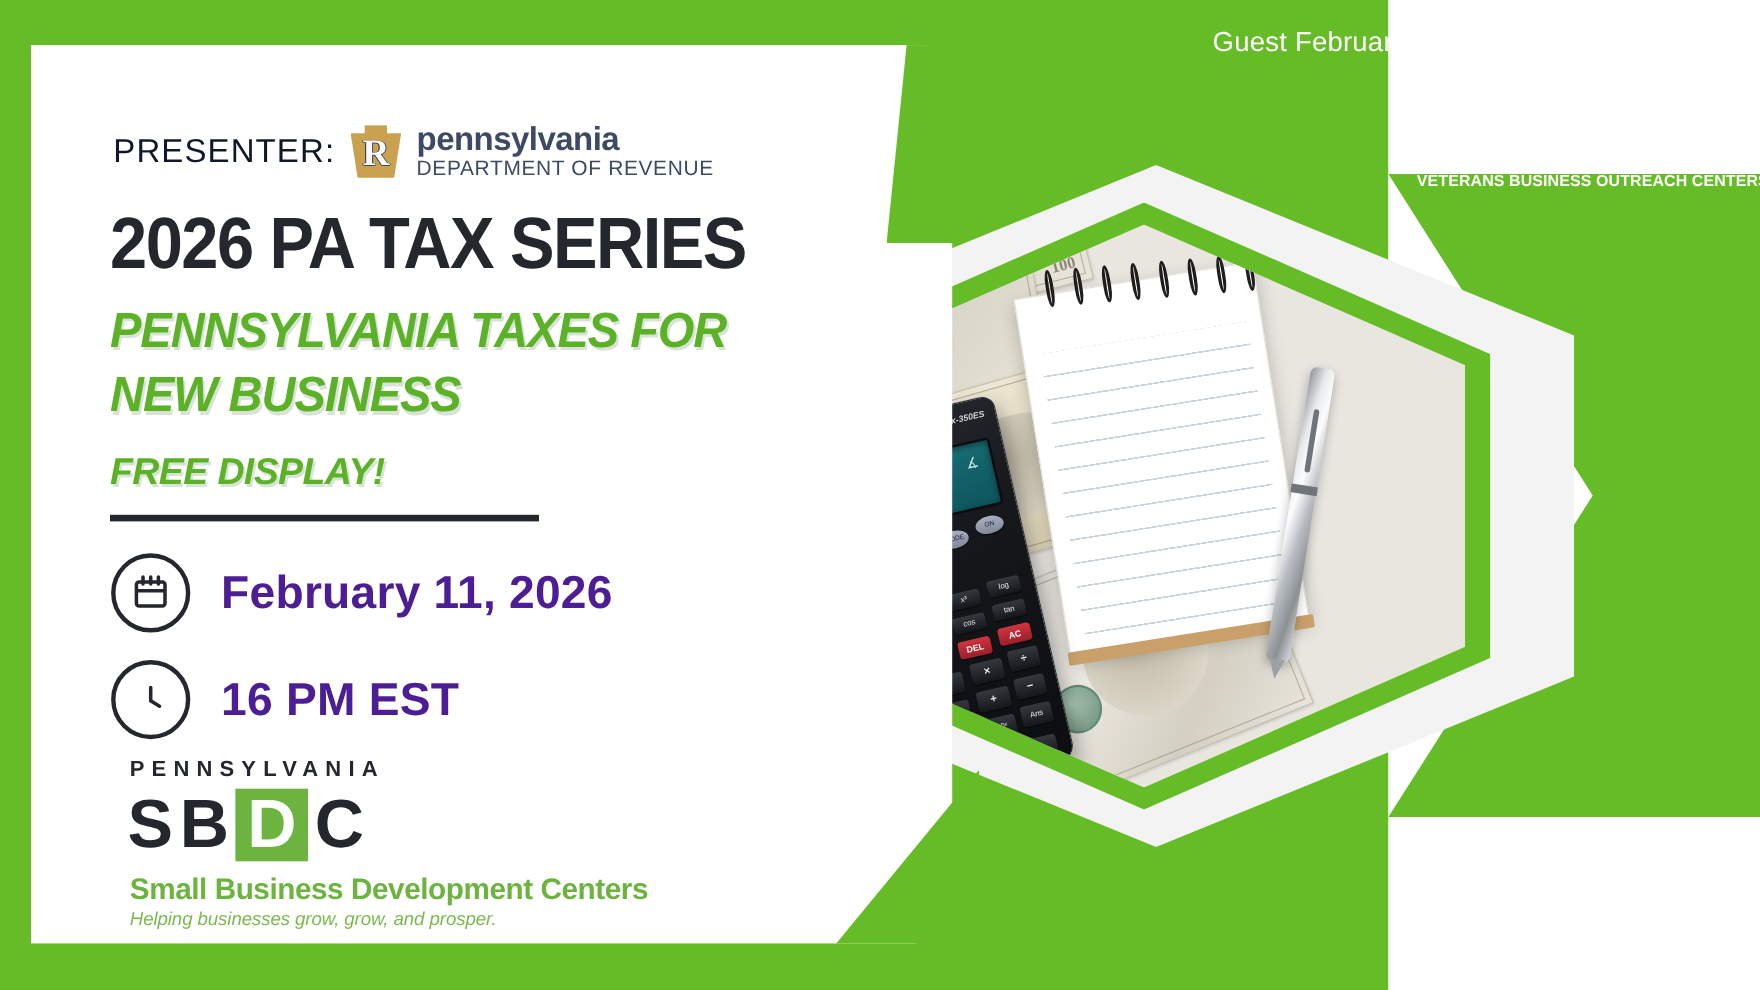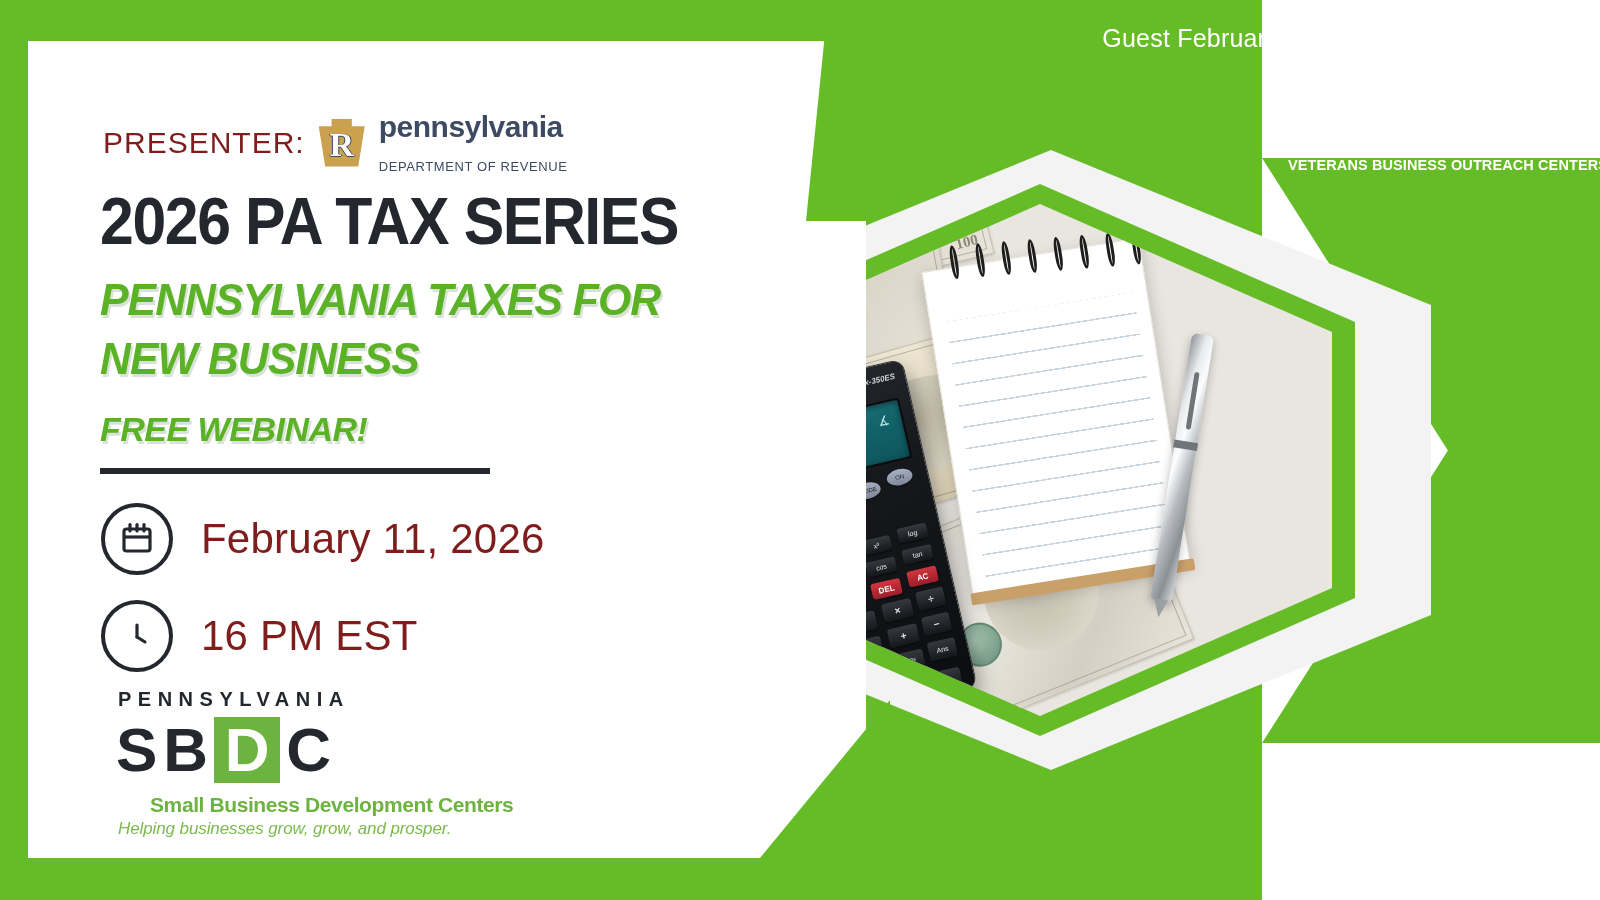--- a/index.html
+++ b/index.html
@@ -189,41 +189,41 @@
     background: #66bc26;
     clip-path: polygon(100% 0, 100% 100%, 0 100%);
   }
 
   
   .presenter-row {
     position: absolute; left: 103px; top: 112px;
     display: flex; align-items: center; gap: 14px;
   }
   .presenter-label {
-    font-size: 30px; color: #7f1d1d; letter-spacing: 1px; font-weight: 400;
+    font-size: 30px; color: #0f172a; letter-spacing: 1px; font-weight: 400;
   }
   .keystone {
     position: relative; width: 46px; height: 48px; flex: none;
   }
   .keystone .shape {
     position: absolute; inset: 0; background: #c9a14f;
     clip-path: polygon(28% 0, 72% 0, 72% 16%, 100% 16%, 86% 100%, 14% 100%, 0 16%, 28% 16%);
   }
   .keystone .rr {
     position: absolute; inset: 0; display: flex; align-items: center; justify-content: center;
     color: #fbfbfb; font-family: "Liberation Serif", serif; font-weight: bold;
     font-size: 34px; padding-top: 4px;
     text-shadow: 1px 0 0 #3a4a63, -1px 0 0 #3a4a63, 0 1px 0 #3a4a63;
   }
   .pa-wordmark { line-height: 1; }
   .pa-wordmark .pa-name {
     font-size: 30px; font-weight: bold; color: #3c4b63; letter-spacing: -.5px;
   }
   .pa-wordmark .pa-sub {
-    font-size: 13px; color: #3c4b63; letter-spacing: .6px; margin-top: 18px;
+    font-size: 19px; color: #3c4b63; letter-spacing: .6px; margin-top: 2px;
   }
 
   .headline {
     position: absolute; left: 100px; top: 183px;
     font-size: 66px; font-weight: bold; color: #24272e;
     letter-spacing: -1.5px; transform: scaleX(.92); transform-origin: left center;
     white-space: nowrap;
   }
   .subhead {
     position: absolute; left: 100px; top: 270px;
@@ -240,21 +240,21 @@
     text-shadow: 2px 3px 0 rgba(120,150,110,.28);
   }
   .rule {
     position: absolute; left: 100px; top: 468px; width: 390px; height: 6px;
     background: #24272e;
   }
 
   .info-row { position: absolute; display: flex; align-items: center; gap: 28px; }
   .info-row.date { left: 101px; top: 503px; }
   .info-row.time { left: 101px; top: 600px; }
-  .info-text { font-size: 42px; color: #7f1d1d; letter-spacing: .2px; }
+  .info-text { font-size: 42px; color: #4c1d95; letter-spacing: .2px; font-weight: bold; }
 
   .icon-circle {
     width: 72px; height: 72px; border-radius: 50%;
     border: 4px solid #24272e; flex: none;
     display: flex; align-items: center; justify-content: center;
   }
 
   
   .sbdc { position: absolute; left: 118px; top: 688px; }
   .sbdc .pennsylvania {
@@ -266,23 +266,22 @@
   .sbdc .ltr {
     font-size: 62px; font-weight: bold; color: #24272e; line-height: 1;
     letter-spacing: 0;
   }
   .sbdc .dbox {
     width: 66px; height: 66px; background: #6cb33f;
     display: flex; align-items: center; justify-content: center;
     color: #ffffff; font-size: 62px; font-weight: bold; line-height: 1;
   }
   .sbdc .sbdc-name {
-    margin-top: 10px; font-size: 21px; font-weight: bold; color: #6cb33f;
+    margin-top: 10px; font-size: 27px; font-weight: bold; color: #6cb33f;
     letter-spacing: -.4px;
-    margin-left: 32px;
   }
   .sbdc .sbdc-tag {
     margin-top: 2px; font-size: 17px; font-style: italic; color: #7cb94f;
     letter-spacing: -.1px;
   }
 
   
   .guest-speaker {
     position: absolute; right: 314px; top: 24px;
     color: #ffffff; font-size: 25px; letter-spacing: .2px;
@@ -441,21 +440,21 @@
     </div>
     <div class="pa-wordmark">
       <div class="pa-name">pennsylvania</div>
       <div class="pa-sub">DEPARTMENT OF REVENUE</div>
     </div>
   </div>
 
   <div class="headline">2026 PA TAX SERIES</div>
   <div class="subhead">PENNSYLVANIA TAXES FOR
 NEW BUSINESS</div>
-  <div class="freewebinar">FREE WEBINAR!</div>
+  <div class="freewebinar">FREE DISPLAY!</div>
   <div class="rule"></div>
 
   <div class="info-row date">
     <div class="icon-circle">
       <svg width="40" height="40" viewBox="0 0 40 40" aria-hidden="true">
         <rect x="7" y="10" width="26" height="22" rx="2.5" fill="none" stroke="#24272e" stroke-width="3.2"></rect>
         <line x1="7" y1="18" x2="33" y2="18" stroke="#24272e" stroke-width="3.2"></line>
         <line x1="13" y1="5.5" x2="13" y2="12" stroke="#24272e" stroke-width="3.2" stroke-linecap="round"></line>
         <line x1="20" y1="5.5" x2="20" y2="12" stroke="#24272e" stroke-width="3.2" stroke-linecap="round"></line>
         <line x1="27" y1="5.5" x2="27" y2="12" stroke="#24272e" stroke-width="3.2" stroke-linecap="round"></line>

